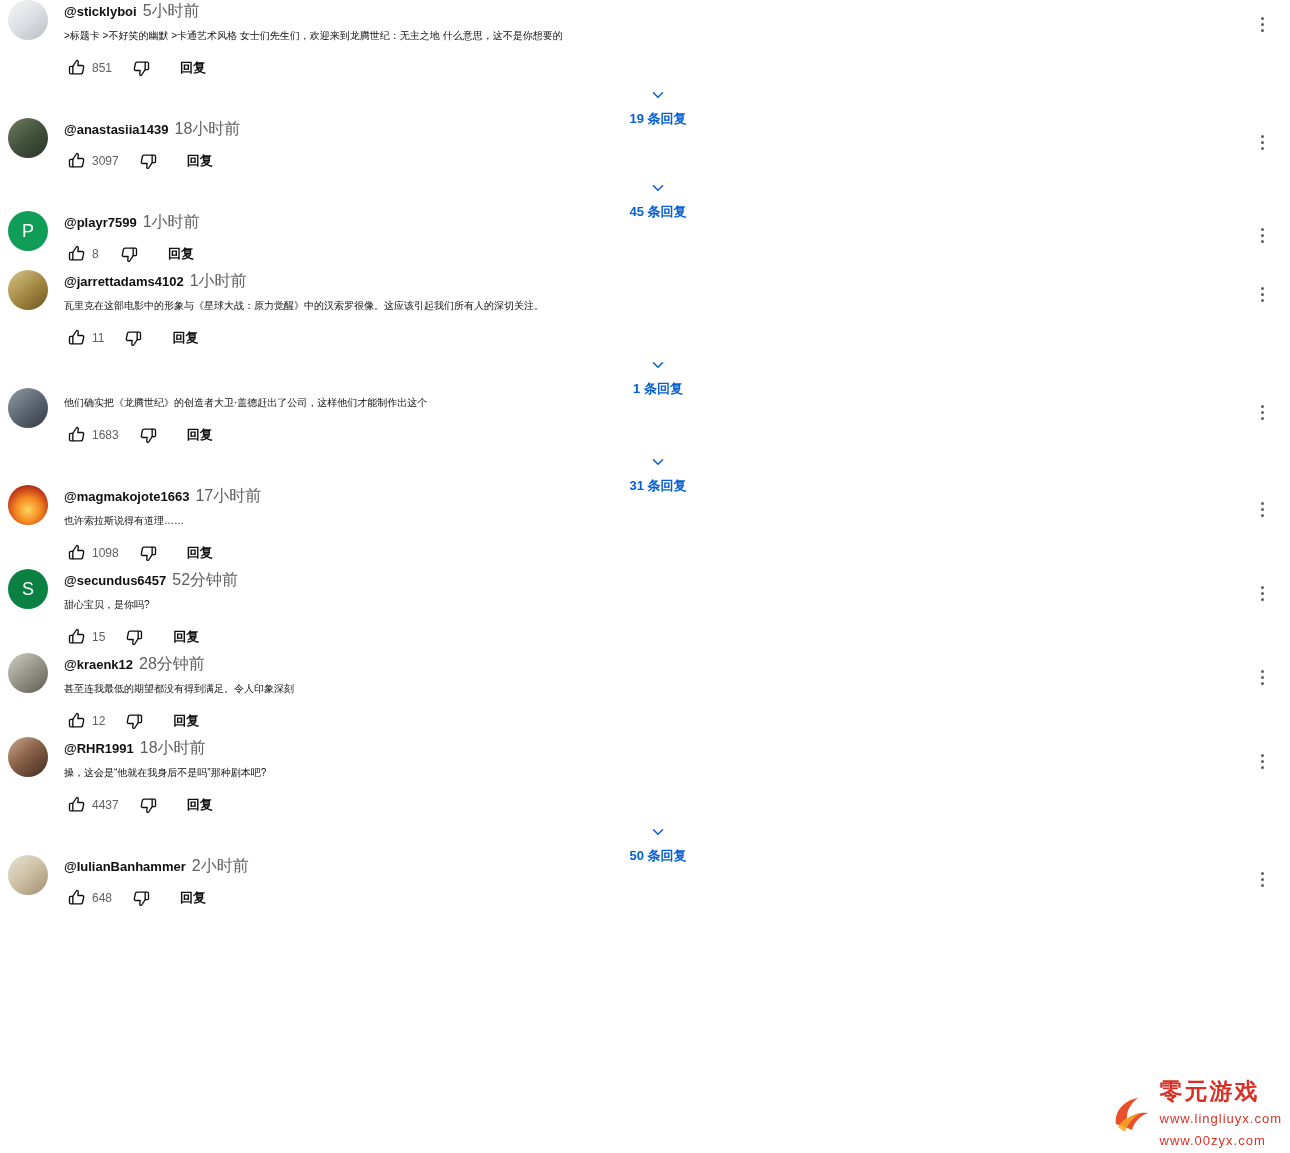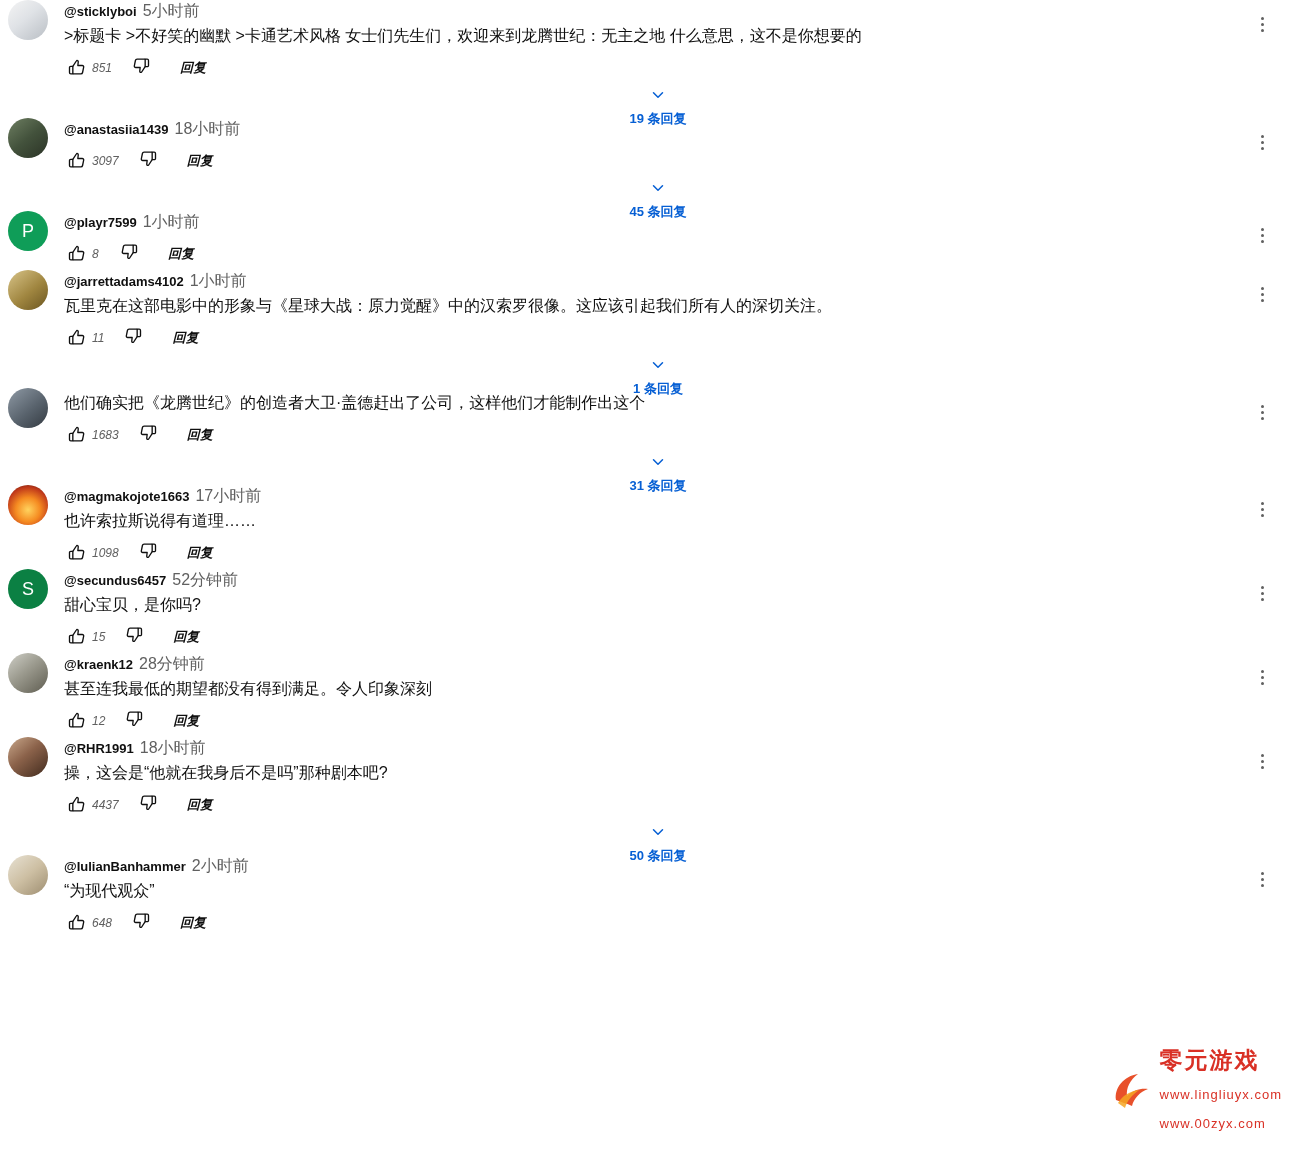--- a/index.html
+++ b/index.html
@@ -67,33 +67,33 @@
   .author {
     font-size: 13px;
     font-weight: bold;
     color: #0f0f0f;
   }
   .time {
     font-size: 16px;
     color: #606060;
   }
   .text {
-    font-size: 16px;
+    font-size: 10px;
     line-height: 20px;
     color: #0f0f0f;
     margin-top: 5px;
     white-space: pre-wrap;
     word-break: break-word;
   }
   .actions {
     display: flex;
+    align-items: center;
     height: 32px;
     margin-top: 6px;
     gap: 6px;
-    font-style: italic;
   }
   .act {
     display: flex;
     align-items: center;
     height: 32px;
   }
   .icon-btn {
     width: 26px; height: 26px;
     display: inline-flex;
     align-items: center;
@@ -148,21 +148,21 @@
   }
   .menu i {
     display: block;
     width: 3px; height: 3px;
     border-radius: 50%;
     background: #606060;
   }
   .watermark {
     position: absolute;
     right: 8px;
-    bottom: 23px;
+    bottom: 6px;
     display: flex;
     align-items: center;
     gap: 8px;
     pointer-events: none;
   }
   .wm-logo {
     width: 44px; height: 40px;
     position: relative;
   }
   .wm-text {
@@ -173,21 +173,21 @@
   .wm-title {
     font-size: 23px;
     font-weight: bold;
     color: #d93025;
     letter-spacing: 2px;
   }
   .wm-url {
     font-size: 13px;
     color: #d93025;
     letter-spacing: 1px;
-    margin-top: 16px;
+    margin-top: 9px;
   }
 </style>
 </head>
 <body>
 
 <div class="comments" id="comments">
     <div class="comment">
       <div class="avatar img-h"></div>
       <div class="body">
         <div class="meta">
@@ -522,21 +522,20 @@
         <i></i>
       </div>
     </div>
     <div class="comment">
       <div class="avatar img-i"></div>
       <div class="body">
         <div class="meta">
           <span class="author">@IulianBanhammer</span>
           <span class="time">2小时前</span>
         </div>
-        <div class="text">“为现代观众”</div>
         <div class="actions">
           <span class="act">
             <span class="icon-btn">
               <svg width="20" height="20" viewBox="0 0 24 24" fill="none" stroke="#0f0f0f" stroke-width="1.6" stroke-linejoin="round">
                 <path d="M7 10v9H4.5A1.5 1.5 0 0 1 3 17.5v-6A1.5 1.5 0 0 1 4.5 10H7z"></path>
                 <path d="M7 10l4.2-6.4c.3-.5 1-.7 1.5-.4.6.3.9 1 .8 1.6L13 9h5.3c1.1 0 1.9 1 1.7 2l-1.3 6.4c-.2.9-1 1.6-2 1.6H7"></path>
               </svg>
             </span>
             <span class="likecount">648</span>
           </span>

